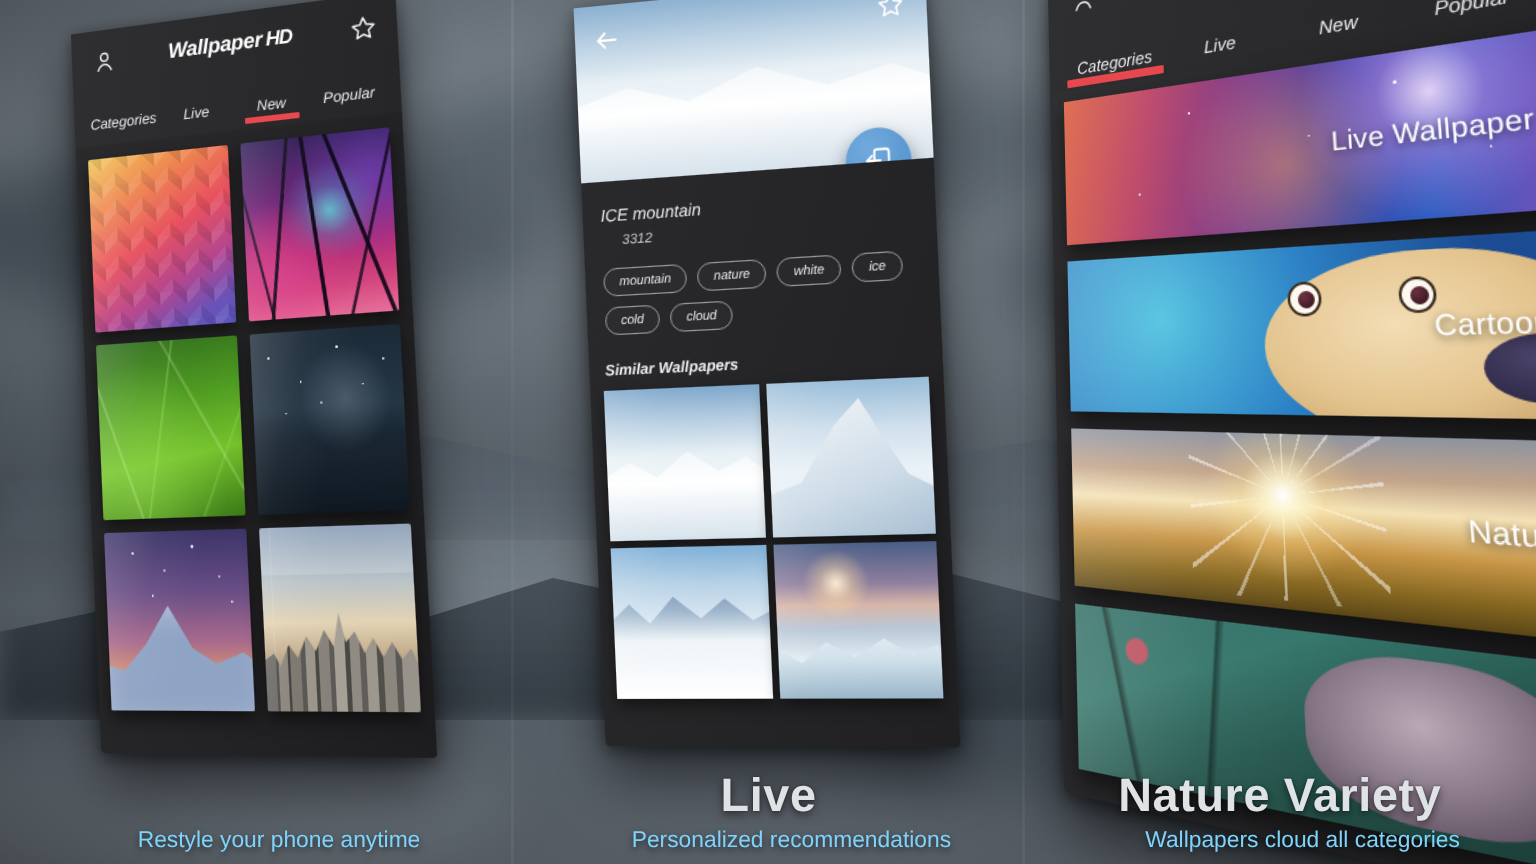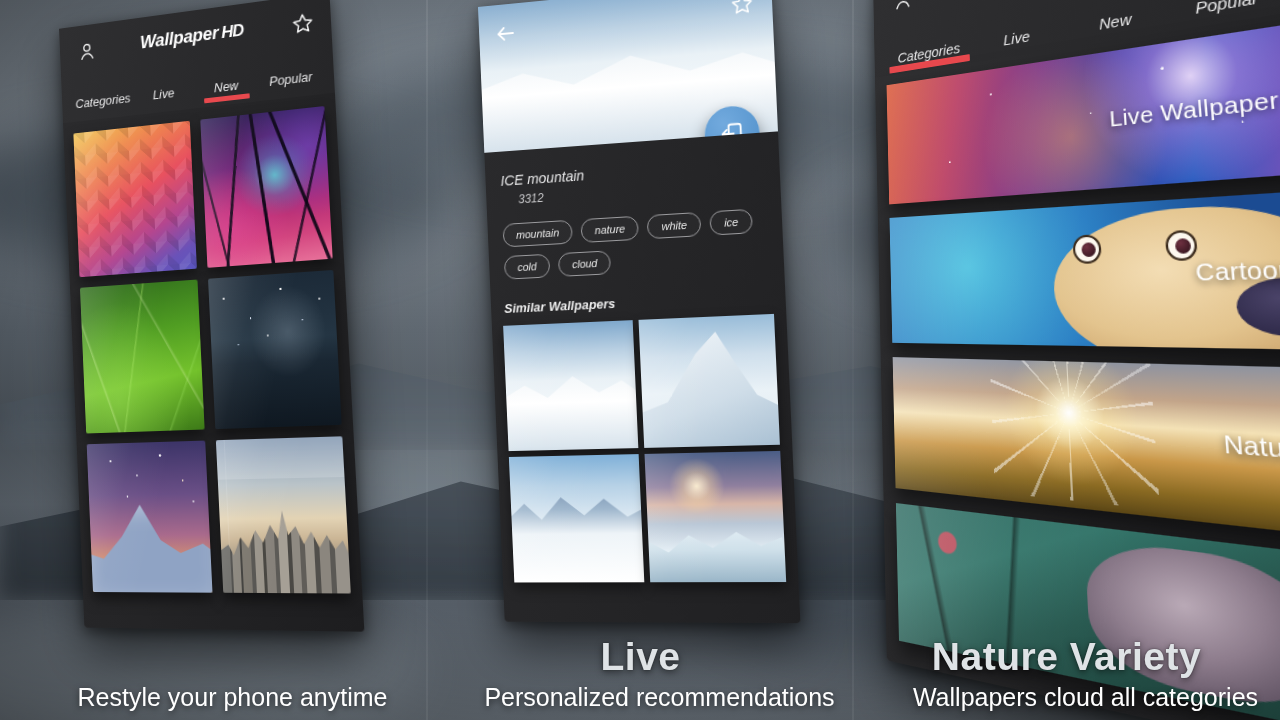--- a/index.html
+++ b/index.html
@@ -45,21 +45,21 @@
 
   
   .caption { position: absolute; left: 0; right: 0; bottom: 8px; text-align: center; }
   .caption-title {
     font-size: 39px; font-weight: bold; letter-spacing: .5px;
     color: #dfe3e6;
     text-shadow: 0 2px 7px rgba(0,0,0,.55), 0 0 2px rgba(0,0,0,.4);
     line-height: 1.05;
   }
   .caption-sub {
-    font-size: 25px; color: #ffffff; margin-top: 5px;
+    font-size: 19px; color: #7dd3fc; margin-top: 5px;
     text-shadow: 0 2px 6px rgba(0,0,0,.6);
     padding-left: 38px;
   }
 
   
   .device {
     position: absolute;
     background: #2a2a2c;
     box-shadow: 0 24px 48px rgba(0,0,0,.55), 0 4px 14px rgba(0,0,0,.45);
   }

